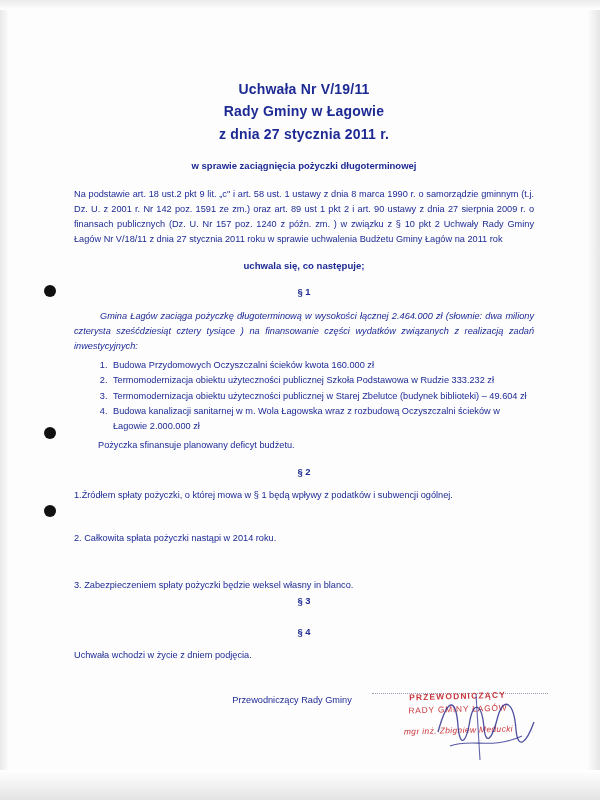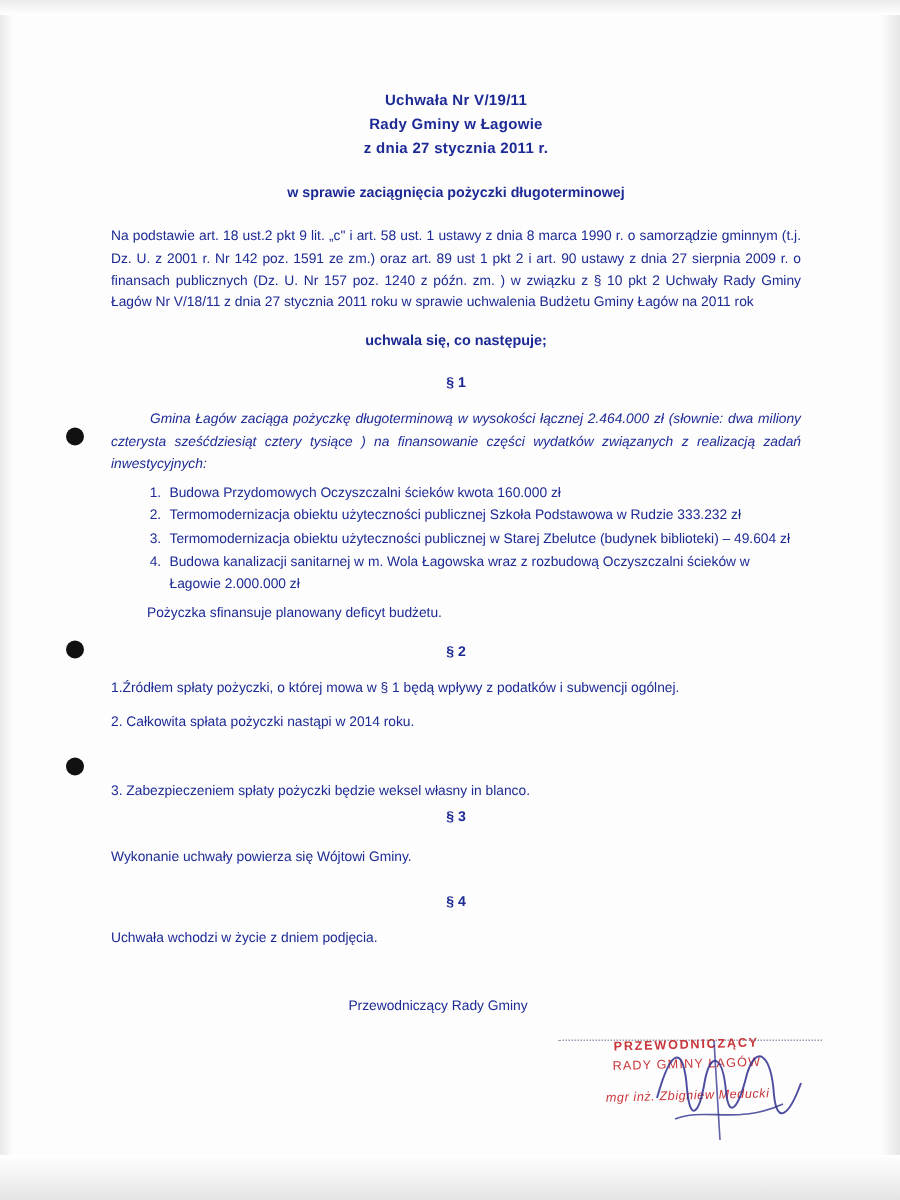--- a/index.html
+++ b/index.html
@@ -46,23 +46,24 @@
     left: 74px;
     top: 60px;
     width: 460px;
     font-size: 9.2px;
     line-height: 1.55;
     color: #1d2a94;
   }
   .title-block {
     text-align: center;
     font-weight: bold;
-    font-size: 10px;
+    font-size: 14px;
     line-height: 1.6;
     letter-spacing: 0.2px;
+    margin-top: 18px;
   }
   .subject {
     text-align: center;
     font-weight: bold;
     font-size: 9.5px;
     margin-top: 14px;
     margin-bottom: 13px;
   }
   .just {
     text-align: justify;
@@ -204,26 +205,25 @@
       <li>Termomodernizacja obiektu użyteczności publicznej Szkoła Podstawowa w Rudzie 333.232 zł</li>
       <li>Termomodernizacja obiektu użyteczności publicznej w Starej Zbelutce (budynek biblioteki) – 49.604 zł</li>
       <li>Budowa kanalizacji sanitarnej w m. Wola Łagowska wraz z rozbudową Oczyszczalni ścieków w Łagowie  2.000.000 zł</li>
     </ol>
 
     <div class="after-list">Pożyczka sfinansuje planowany deficyt budżetu.</div>
 
     <div class="para-sign">§ 2</div>
 
     <div class="p-block first">1.Źródłem spłaty pożyczki, o której mowa w § 1 będą wpływy z podatków i  subwencji ogólnej.</div>
-    <div class="p-block" style="margin-top:8px">2. Całkowita spłata pożyczki nastąpi w 2014 roku.</div>
+    <div class="p-block" style="margin-top:28px">2. Całkowita spłata pożyczki nastąpi w 2014 roku.</div>
     <div class="p-block" style="margin-top:32px">3. Zabezpieczeniem spłaty pożyczki będzie weksel własny in blanco.</div>
 
     <div class="para-sign" style="margin-top:2px">§ 3</div>
 
-    <div class="p-block" style="margin-top:12px">Wykonanie uchwały powierza się Wójtowi Gminy.</div>
 
     <div class="para-sign" style="margin-top:16px">§ 4</div>
 
     <div class="p-block" style="margin-top:0">Uchwała wchodzi w życie z dniem podjęcia.</div>
 
     <div class="sig-line">Przewodniczący Rady Gminy</div>
   </div>
 
   <div class="sig-dots"></div>
 

